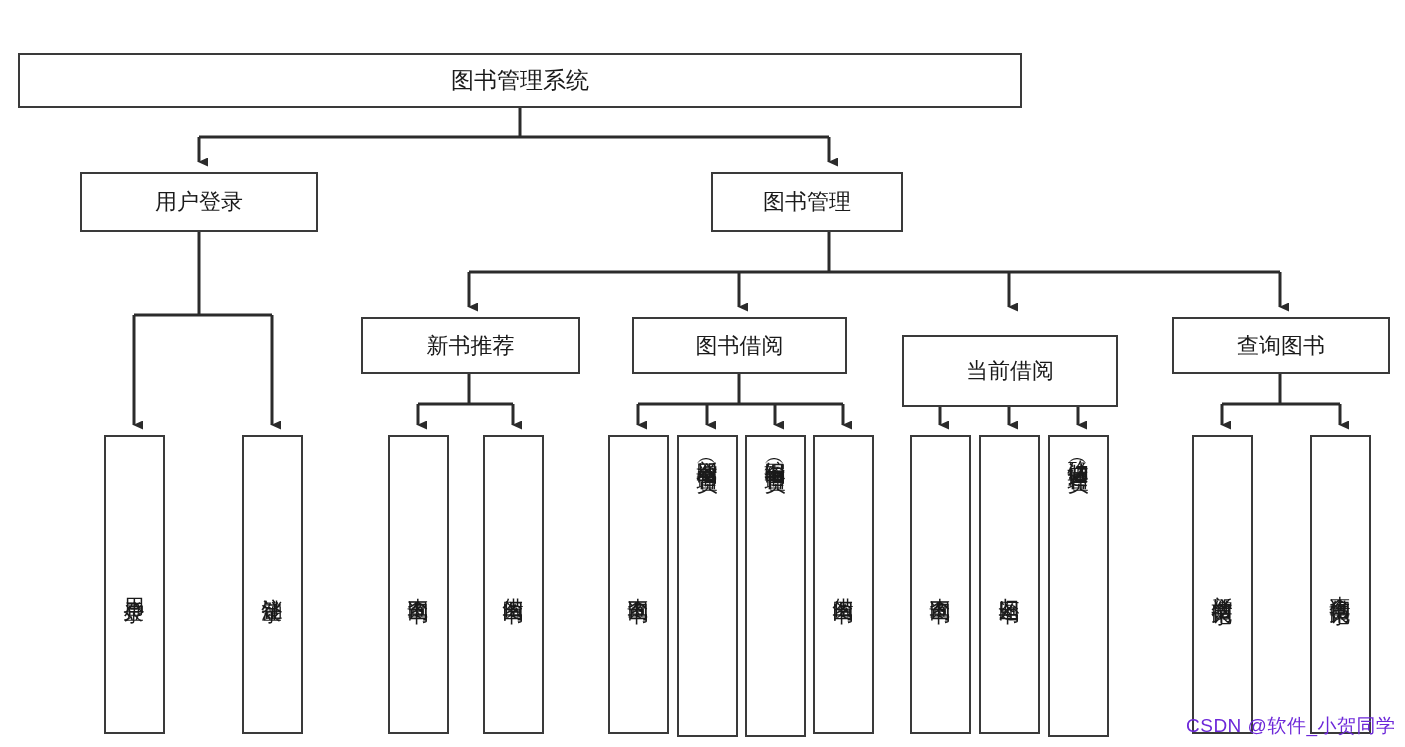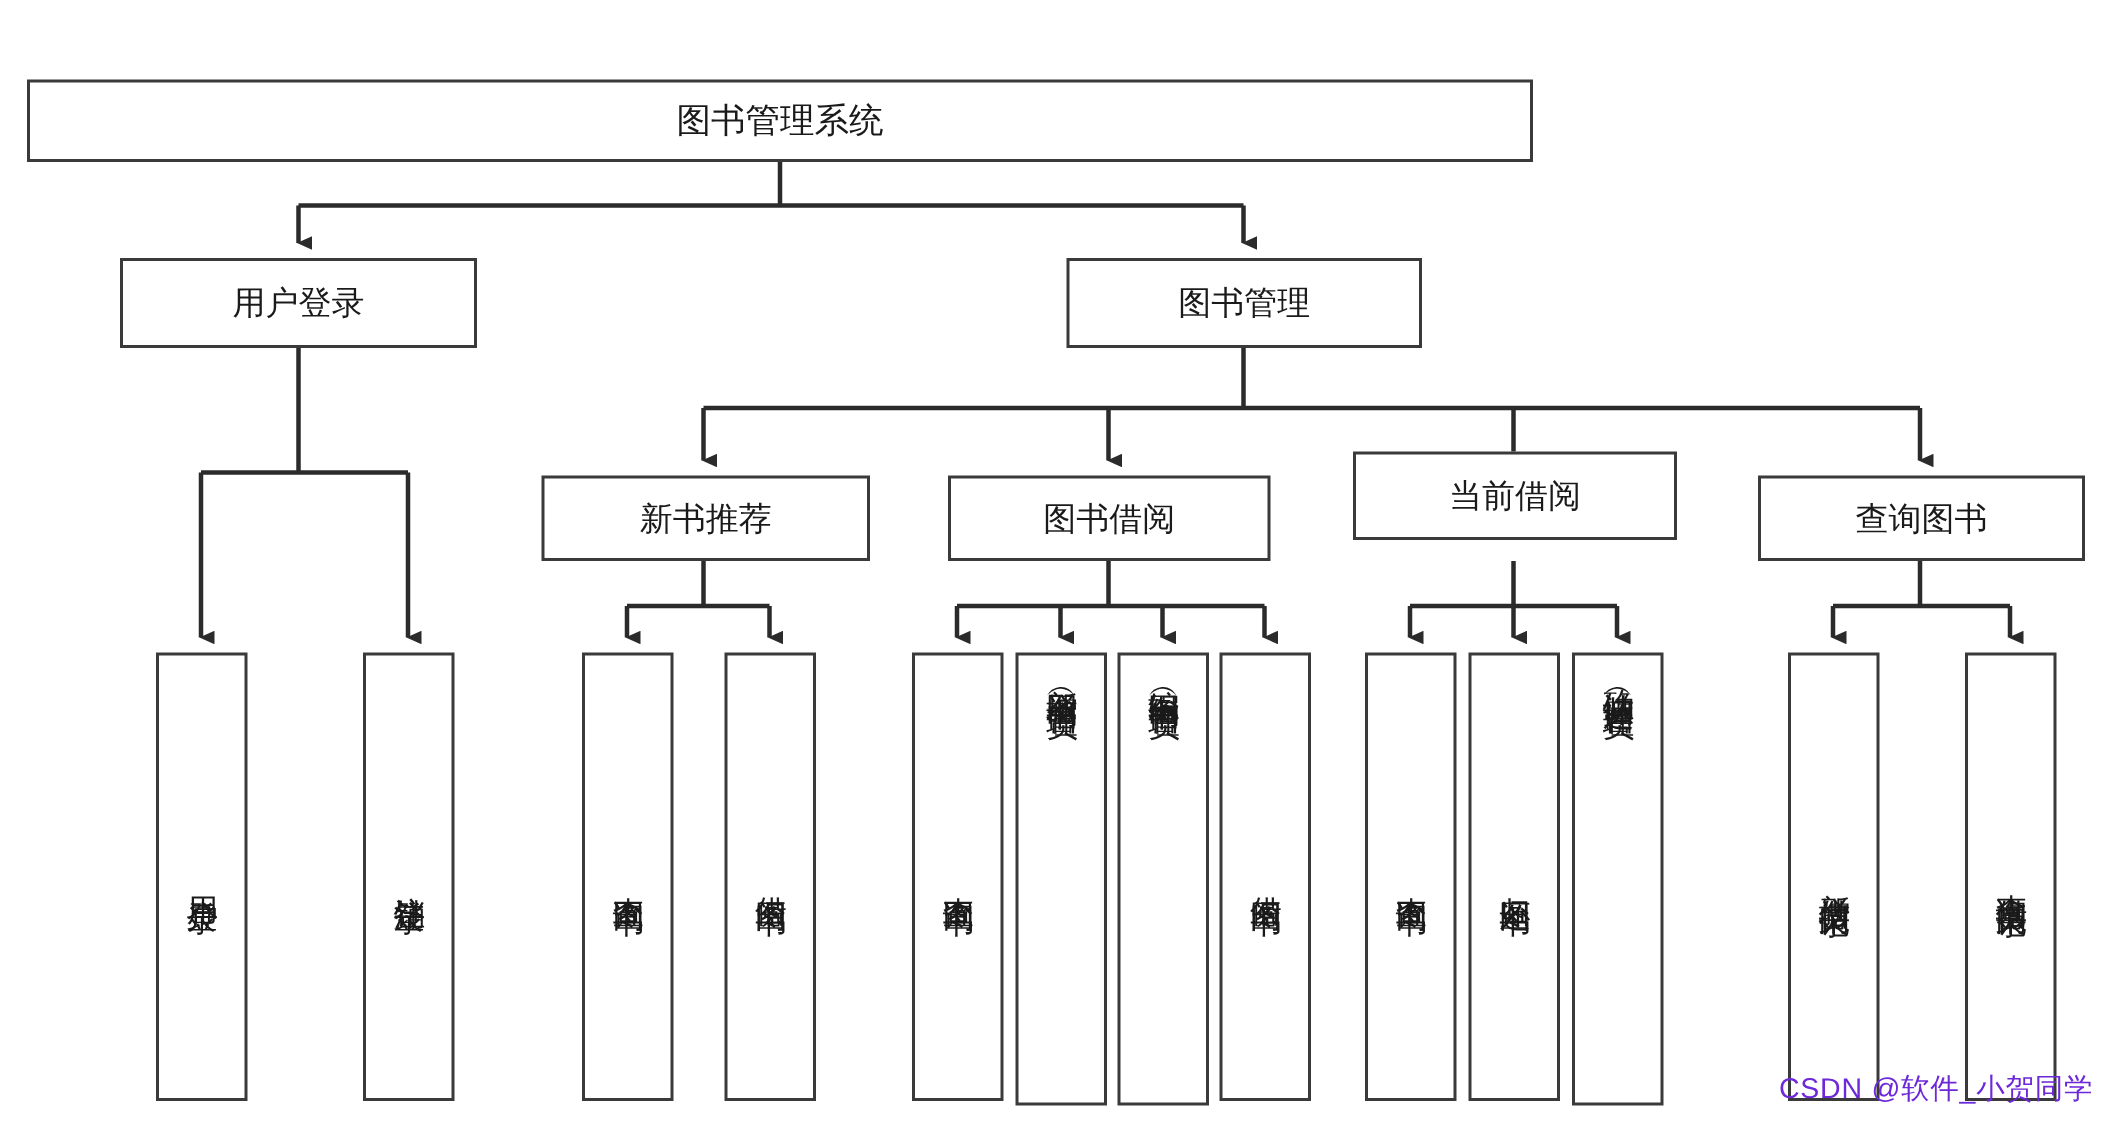--- a/index.html
+++ b/index.html
@@ -125,31 +125,31 @@
     </g>
   </svg>
 
   <div class="node root" style="left:18px; top:13px; width:1004px; height:55px;margin-top:40px;">
     <span>图书管理系统</span>
   </div>
 
   <div class="node level2" style="left:80px; top:172px; width:238px; height:60px;">
     <span>用户登录</span>
   </div>
-  <div class="node level2" style="left:711px; top:172px; width:237px; height:60px;">
+  <div class="node level2" style="left:711px; top:172px; width:192px; height:60px;">
     <span>图书管理</span>
   </div>
 
   <div class="node level3" style="left:361px; top:317px; width:219px; height:57px;">
     <span>新书推荐</span>
   </div>
   <div class="node level3" style="left:632px; top:317px; width:215px; height:57px;font-family:Liberation Mono, monospace;">
     <span>图书借阅</span>
   </div>
-  <div class="node level3" style="left:902px; top:301px; width:216px; height:59px;align-items:center;">
+  <div class="node level3" style="left:902px; top:335px; width:216px; height:72px;align-items:center;">
     <span>当前借阅</span>
   </div>
   <div class="node level3" style="left:1172px; top:317px; width:218px; height:57px;">
     <span>查询图书</span>
   </div>
 
   <div class="node leaf center-v" style="left:104px; top:435px; width:61px; height:299px;">
     <span class="vtext">用户登录</span>
   </div>
   <div class="node leaf center-v" style="left:242px; top:435px; width:61px; height:299px;">

